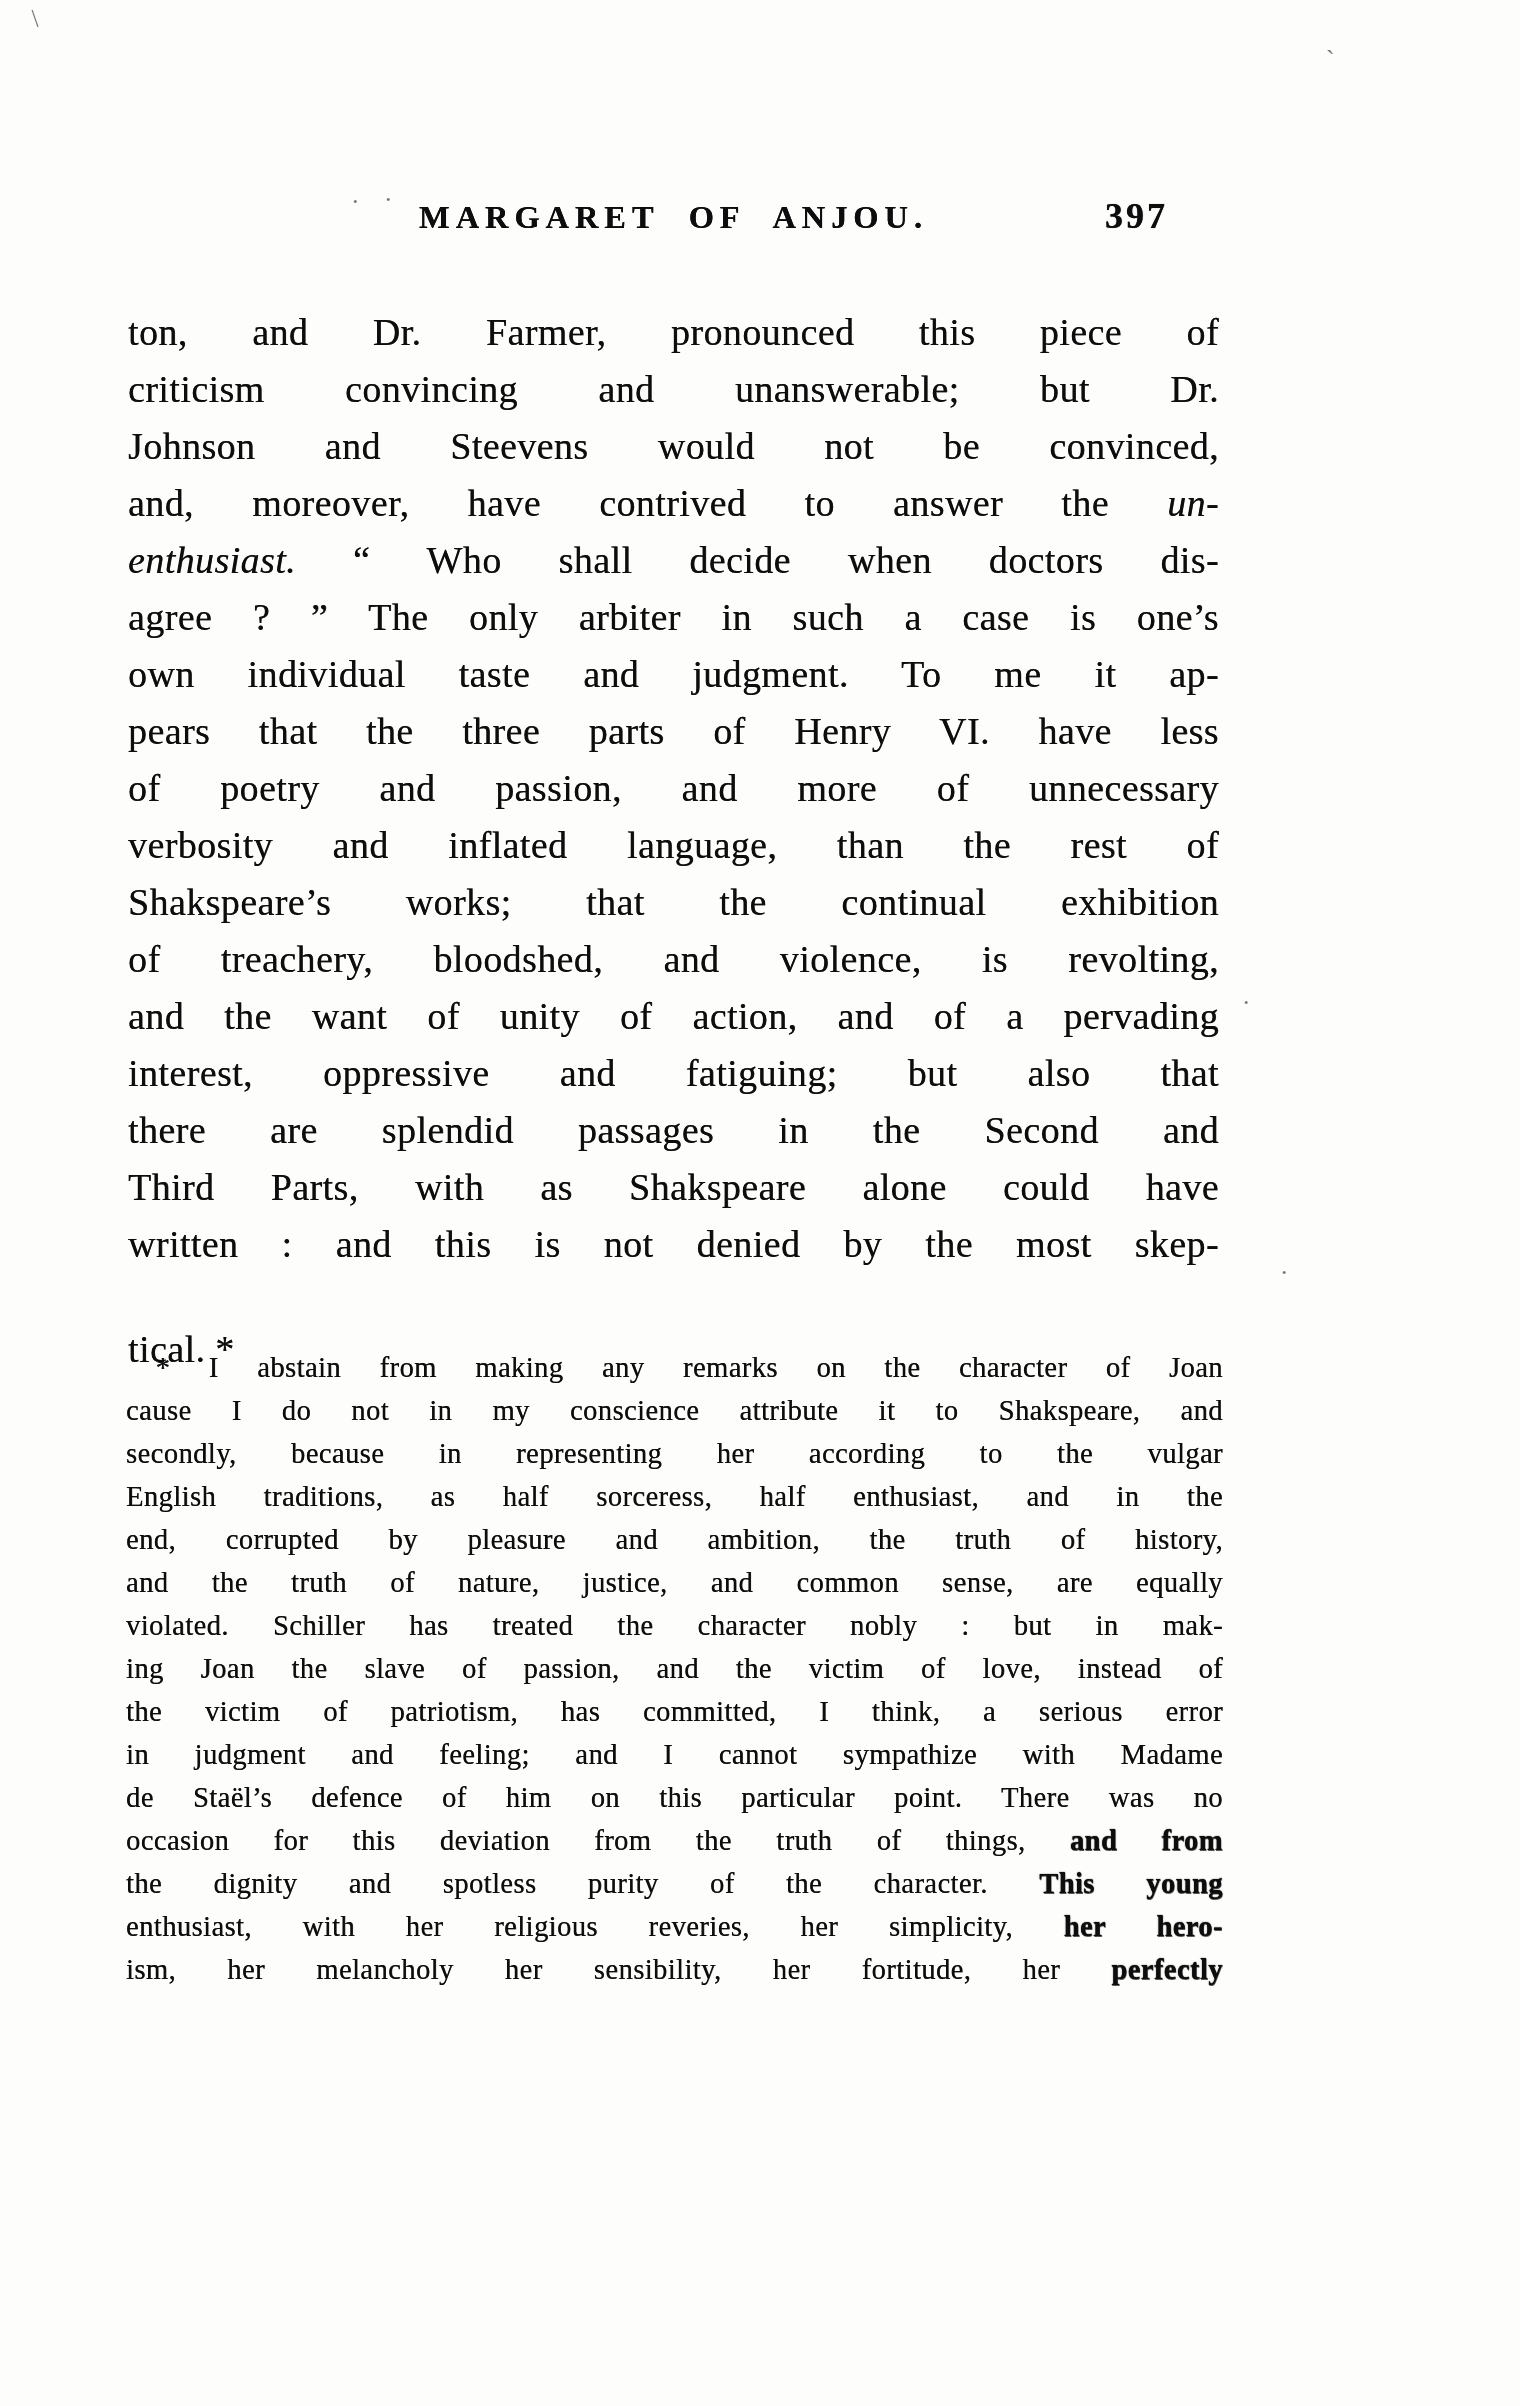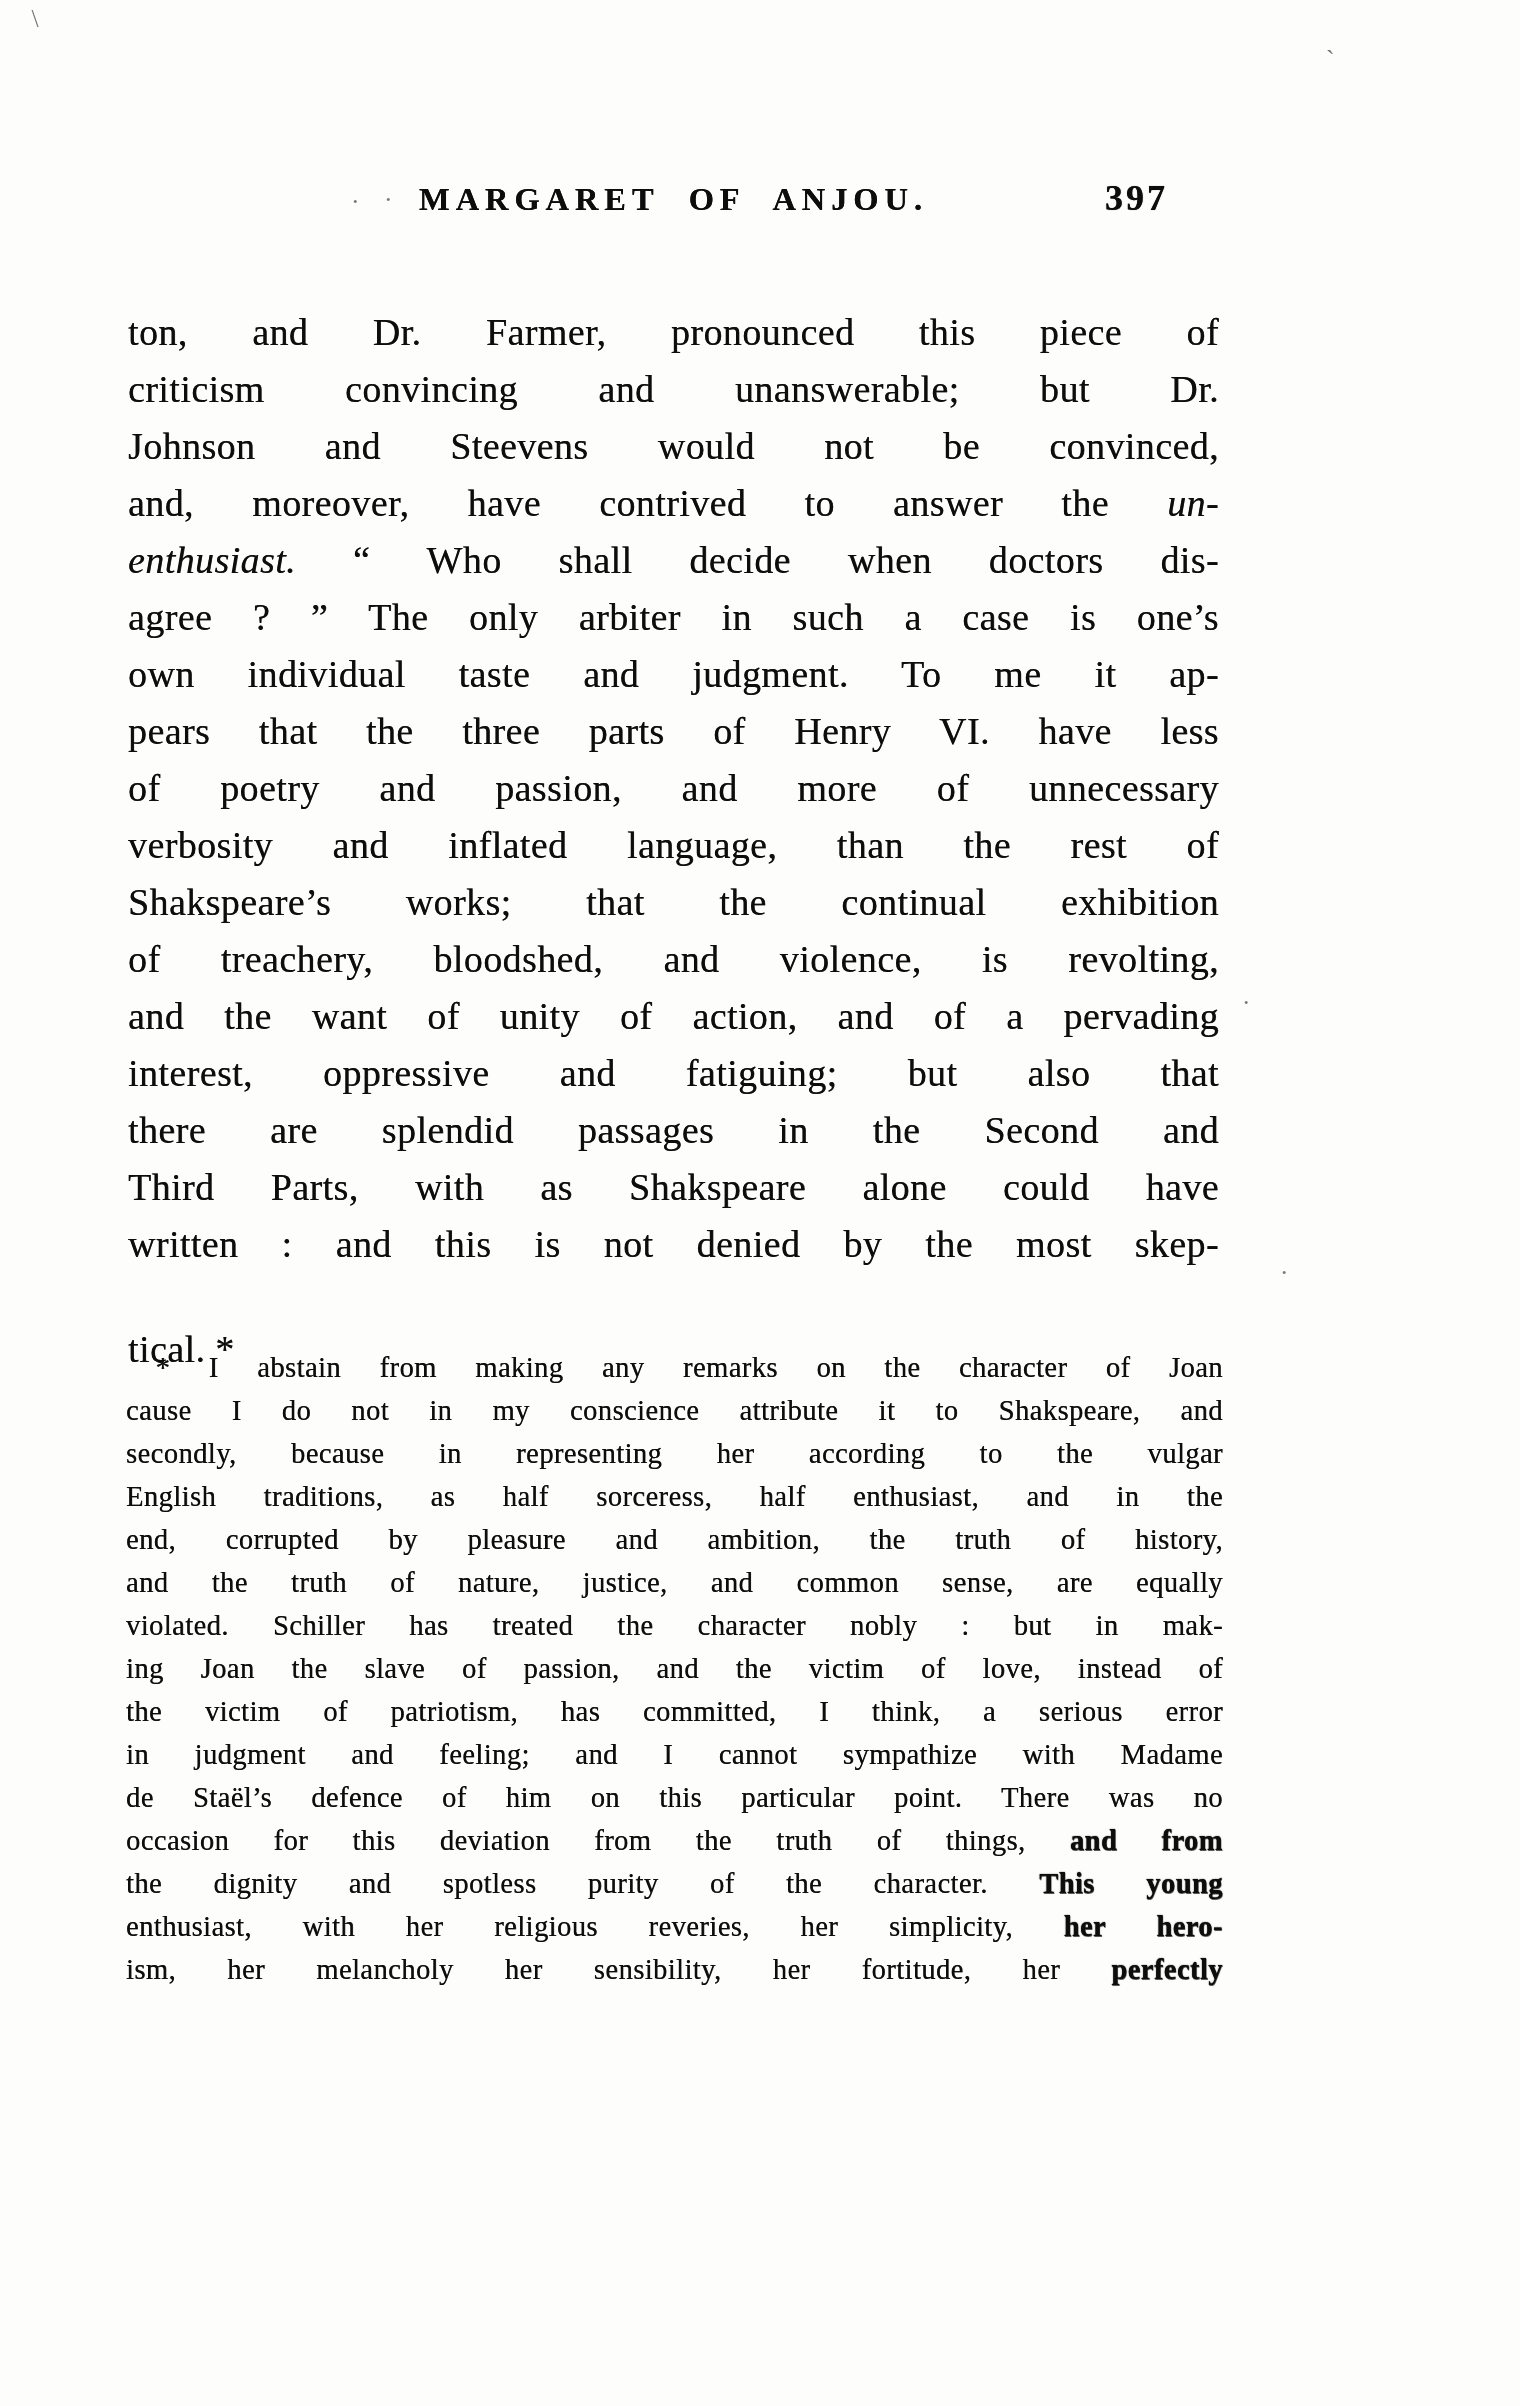--- a/index.html
+++ b/index.html
@@ -8,21 +8,21 @@
     width: 1521px;
     height: 2407px;
     background: #fdfdfb;
     overflow: hidden;
     font-family: "Liberation Serif", "DejaVu Serif", serif;
     color: #0d0d0d;
   }
   
   .running-head {
     position: absolute;
-    top: 181px;
+    top: 199px;
     left: 128px;
     width: 1091px;
     height: 45px;
   }
   .running-title {
     position: absolute;
     left: 0; right: 0;
     text-align: center;
     font-size: 32.5px;
     font-weight: bold;

